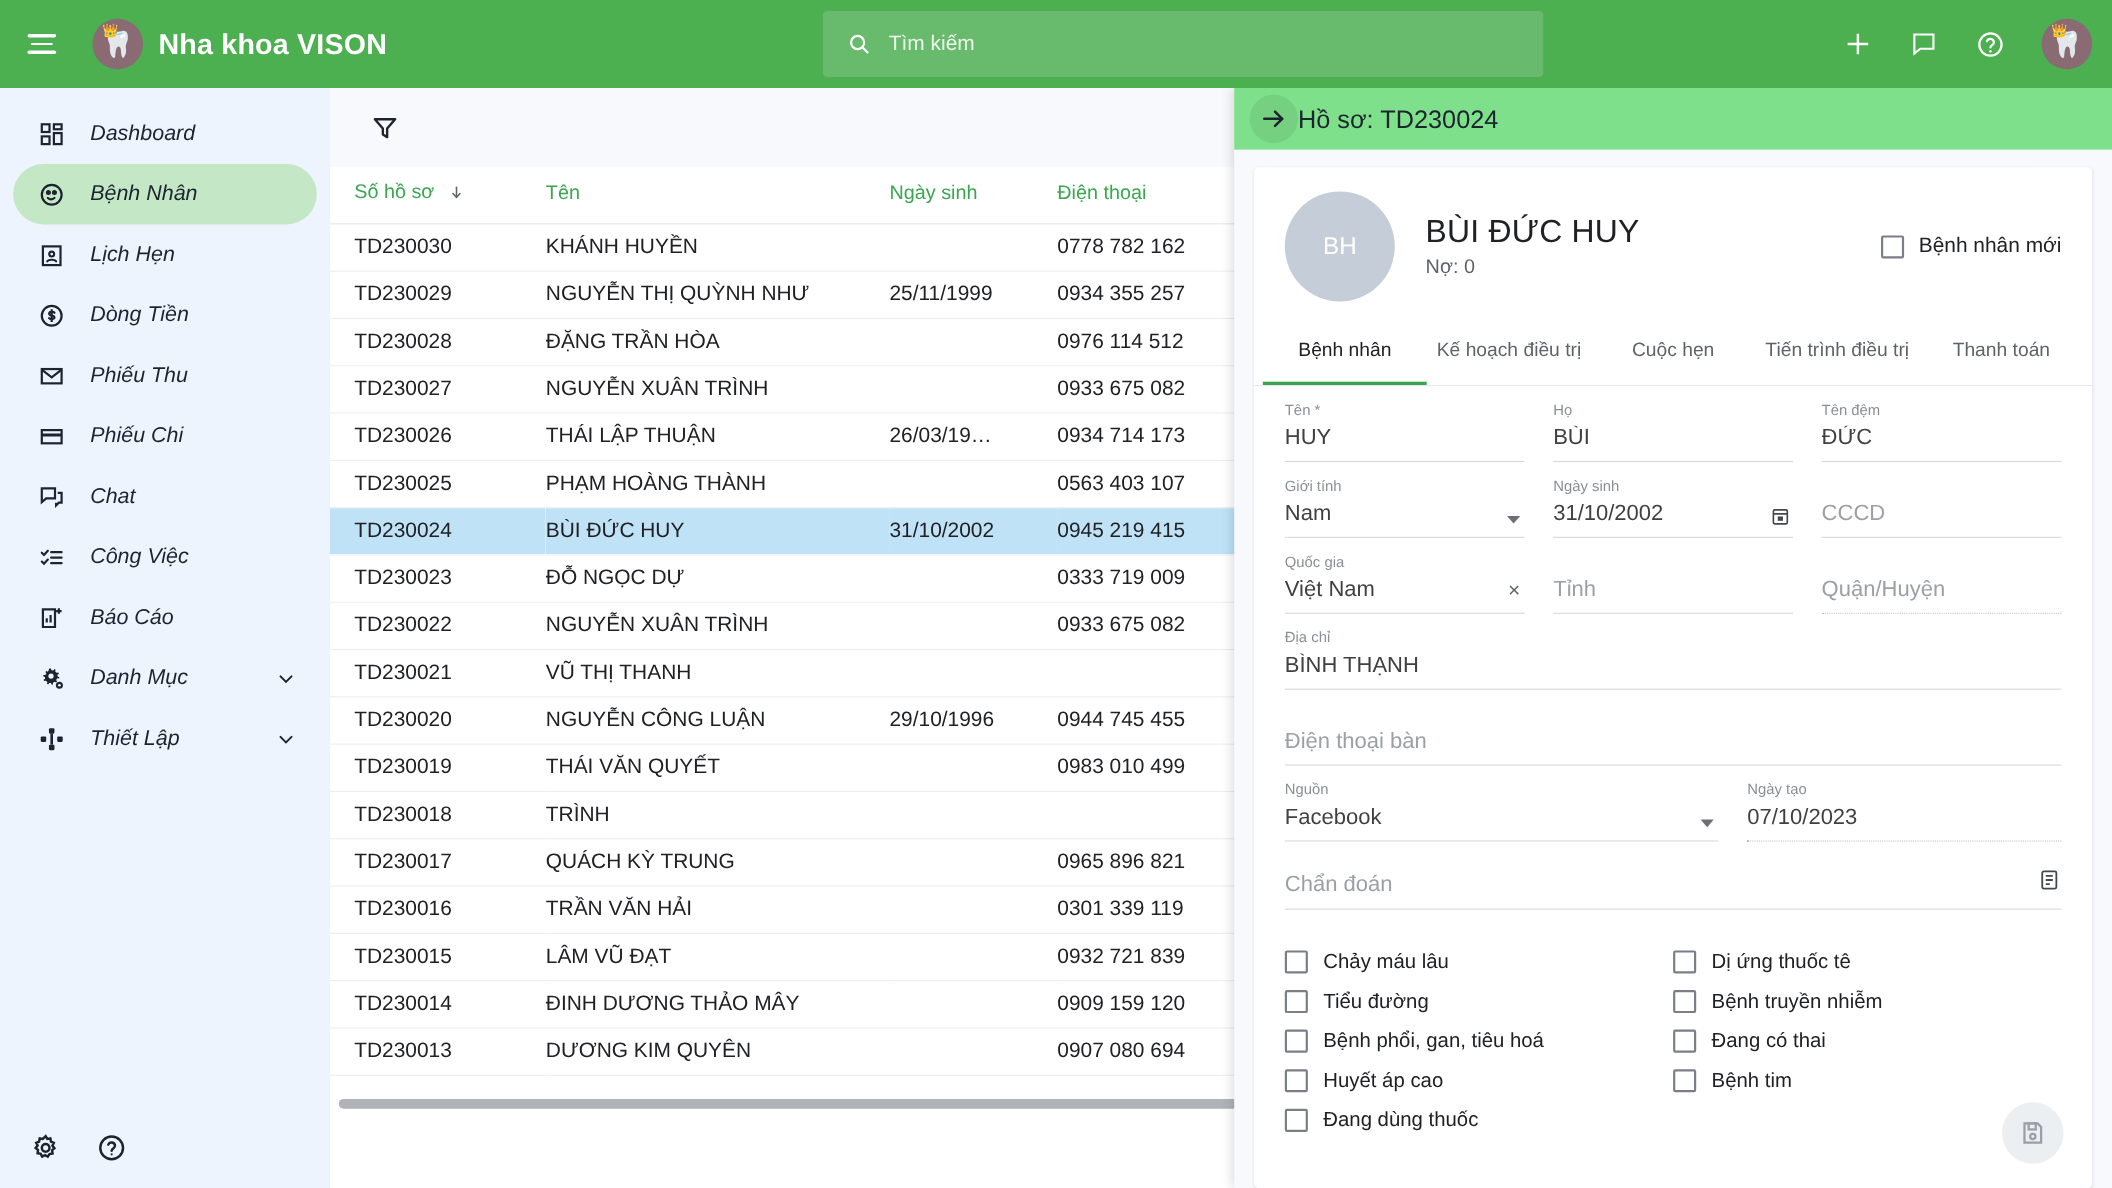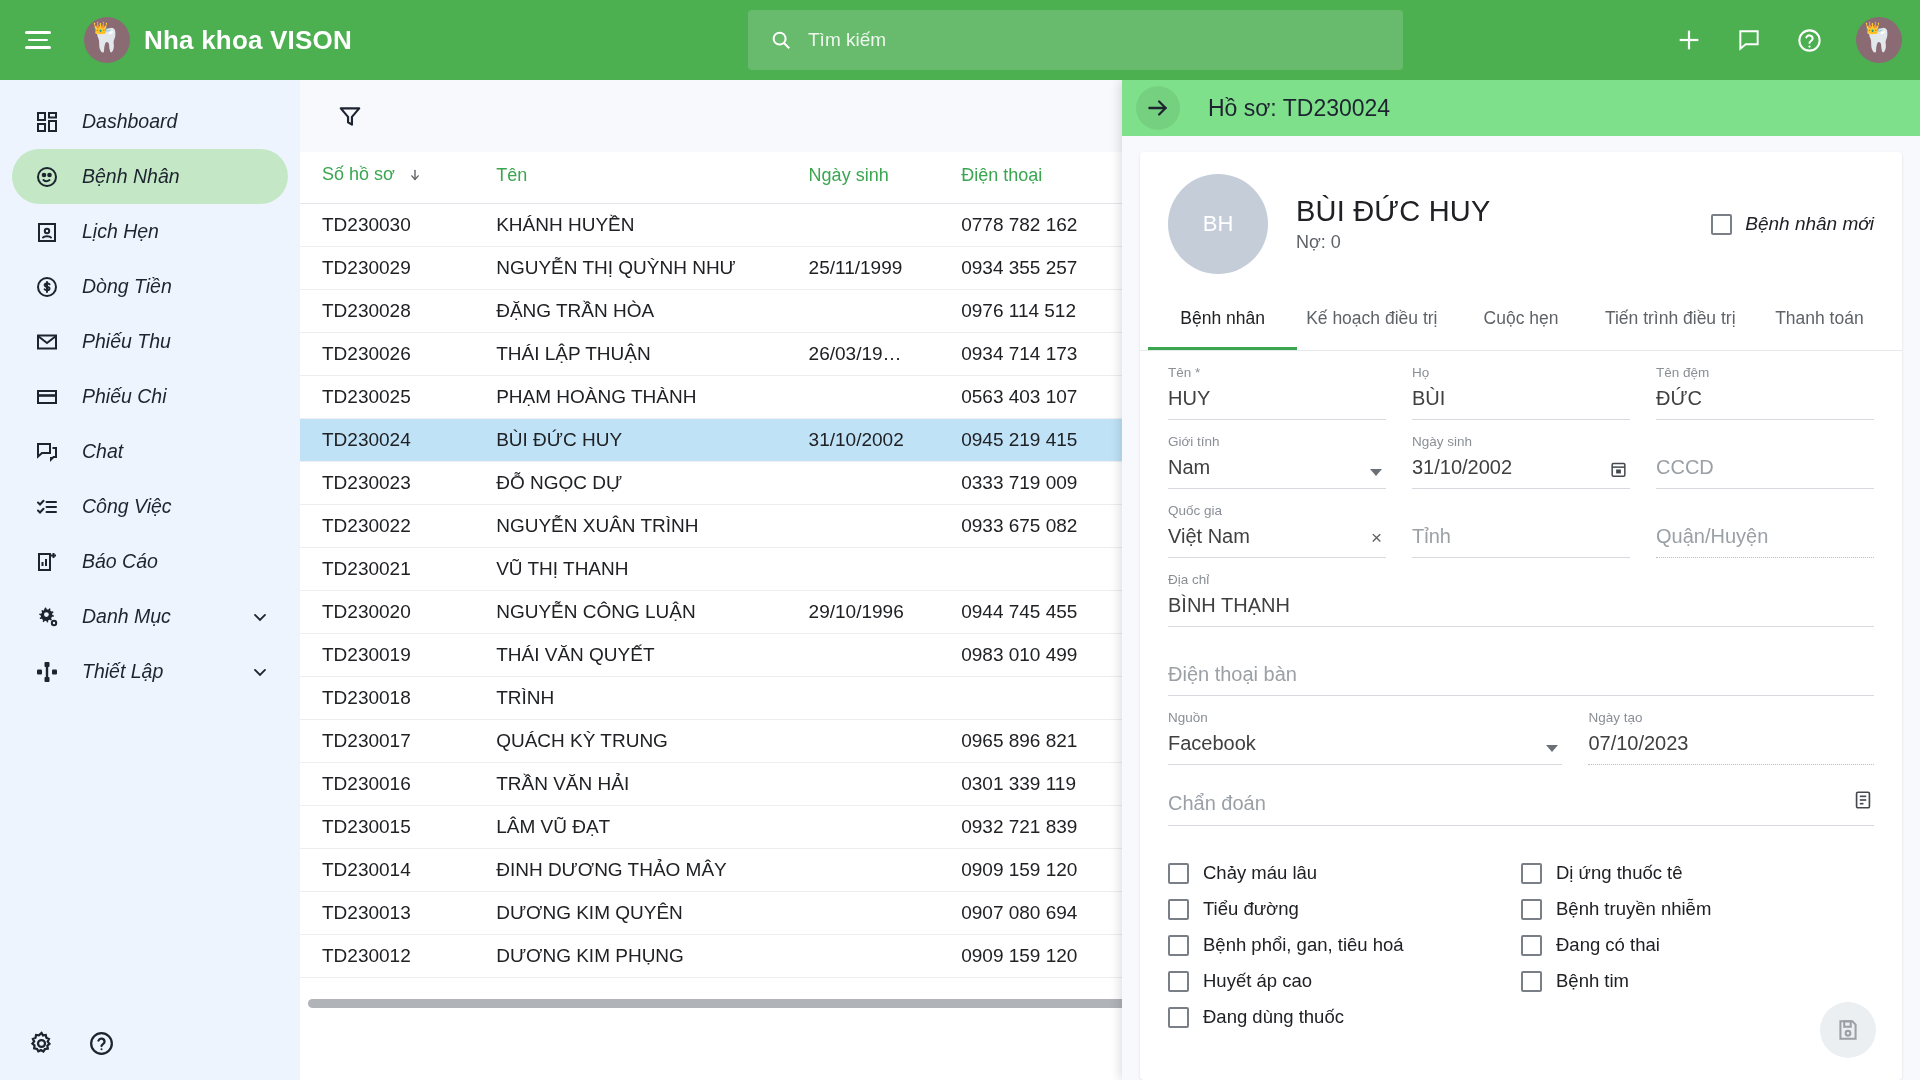--- a/index.html
+++ b/index.html
@@ -91,36 +91,36 @@
   .hscroll-track { height: 34px; background: #fff; display: flex; align-items: center; padding: 0 8px; flex: 0 0 34px; }
   .hscroll-thumb { height: 9px; background: #b0b3b8; border-radius: 5px; width: 820px; cursor: pointer; }
   .table-footer { height: 60px; background: #fff; flex: 0 0 60px; }
 
   
   .detail-panel {
     position: absolute; right: 0; top: 0; bottom: 0; width: 798px;
     background: #f7f9fd; box-shadow: -2px 0 10px rgba(0,0,0,.14); display: flex; flex-direction: column; z-index: 20;
   }
   .dp-header {
-    height: 56px; background: #7ee08a; display: flex; align-items: center; padding-left: 14px; gap: 28px; flex: 0 0 56px;
+    height: 56px; background: #7ee08a; display: flex; align-items: center; padding-left: 14px; gap: 0; flex: 0 0 56px;
   }
   .dp-back { width: 44px; height: 44px; border-radius: 50%; background: rgba(0,0,0,.07);
     display: flex; align-items: center; justify-content: center; cursor: pointer; }
   .dp-title { font-size: 23px; color: #1d2430; }
   .dp-card { background: #fff; margin: 16px 18px 0 18px; border-radius: 4px; box-shadow: 0 1px 3px rgba(0,0,0,.10);
     flex: 1 1 auto; display: flex; flex-direction: column; min-height: 0; overflow: hidden; position: relative; }
   .pat-head { display: flex; align-items: center; padding: 22px 28px 18px 28px; }
   .pat-avatar { width: 100px; height: 100px; border-radius: 50%; background: #c5cdd9; color: #fff;
     font-size: 22px; display: flex; align-items: center; justify-content: center; flex: 0 0 100px; }
   .pat-meta { margin-left: 28px; }
   .pat-name { font-size: 29px; color: #202124; letter-spacing: .2px; }
   .pat-debt { font-size: 18px; color: #5f6368; margin-top: 4px; }
   .newpat { margin-left: auto; display: flex; align-items: center; gap: 13px; cursor: pointer; }
   .cbox { width: 21px; height: 21px; border: 2px solid #7a7f87; border-radius: 2px; flex: 0 0 21px; }
-  .newpat-label { font-size: 19px; color: #202124; font-style: italic; }
+  .newpat-label { font-size: 19px; color: #202124; }
   .tabs { display: flex; align-items: stretch; border-bottom: 1px solid #e6e8eb; padding: 0 8px; flex: 0 0 auto; }
   .tab { flex: 1 1 0; text-align: center; font-size: 17.5px; color: #5f6368; padding: 10px 2px 12px 2px;
     line-height: 1.25; cursor: pointer; border-bottom: 3px solid transparent; display: flex; align-items: center; justify-content: center; min-height: 58px;}
   .tab.active { color: #202124; border-bottom-color: #3aa650; }
   .form-scroll { flex: 1 1 auto; overflow: hidden; padding: 14px 28px 0 28px; position: relative; }
   .frow { display: flex; gap: 26px; margin-bottom: 14px; }
   .field { flex: 1 1 0; position: relative; padding-bottom: 9px; border-bottom: 1px solid #d6d9dd; min-width: 0; }
   .field.dotted { border-bottom: 1px dotted #b9bec4; }
   .f-label { font-size: 13.5px; color: #8a8f96; margin-bottom: 7px; white-space: nowrap; }
   .f-value { font-size: 20px; color: #404040; white-space: nowrap; overflow: hidden; text-overflow: ellipsis; }
@@ -393,20 +393,27 @@
                 <td class="c-prov"></td>
               </tr>
               <tr class="patient-row">
                 <td class="c-code">TD230028</td>
                 <td class="c-name">ĐẶNG TRẦN HÒA</td>
                 <td class="c-dob"></td>
                 <td class="c-phone">0976 114 512</td>
                 <td class="c-prov"></td>
               </tr>
               <tr class="patient-row">
+                <td class="c-code">TD230027</td>
+                <td class="c-name">NGUYỄN XUÂN TRÌNH</td>
+                <td class="c-dob"></td>
+                <td class="c-phone">0933 675 082</td>
+                <td class="c-prov"></td>
+              </tr>
+              <tr class="patient-row">
                 <td class="c-code">TD230026</td>
                 <td class="c-name">THÁI LẬP THUẬN</td>
                 <td class="c-dob">26/03/19…</td>
                 <td class="c-phone">0934 714 173</td>
                 <td class="c-prov"></td>
               </tr>
               <tr class="patient-row">
                 <td class="c-code">TD230025</td>
                 <td class="c-name">PHẠM HOÀNG THÀNH</td>
                 <td class="c-dob"></td>

